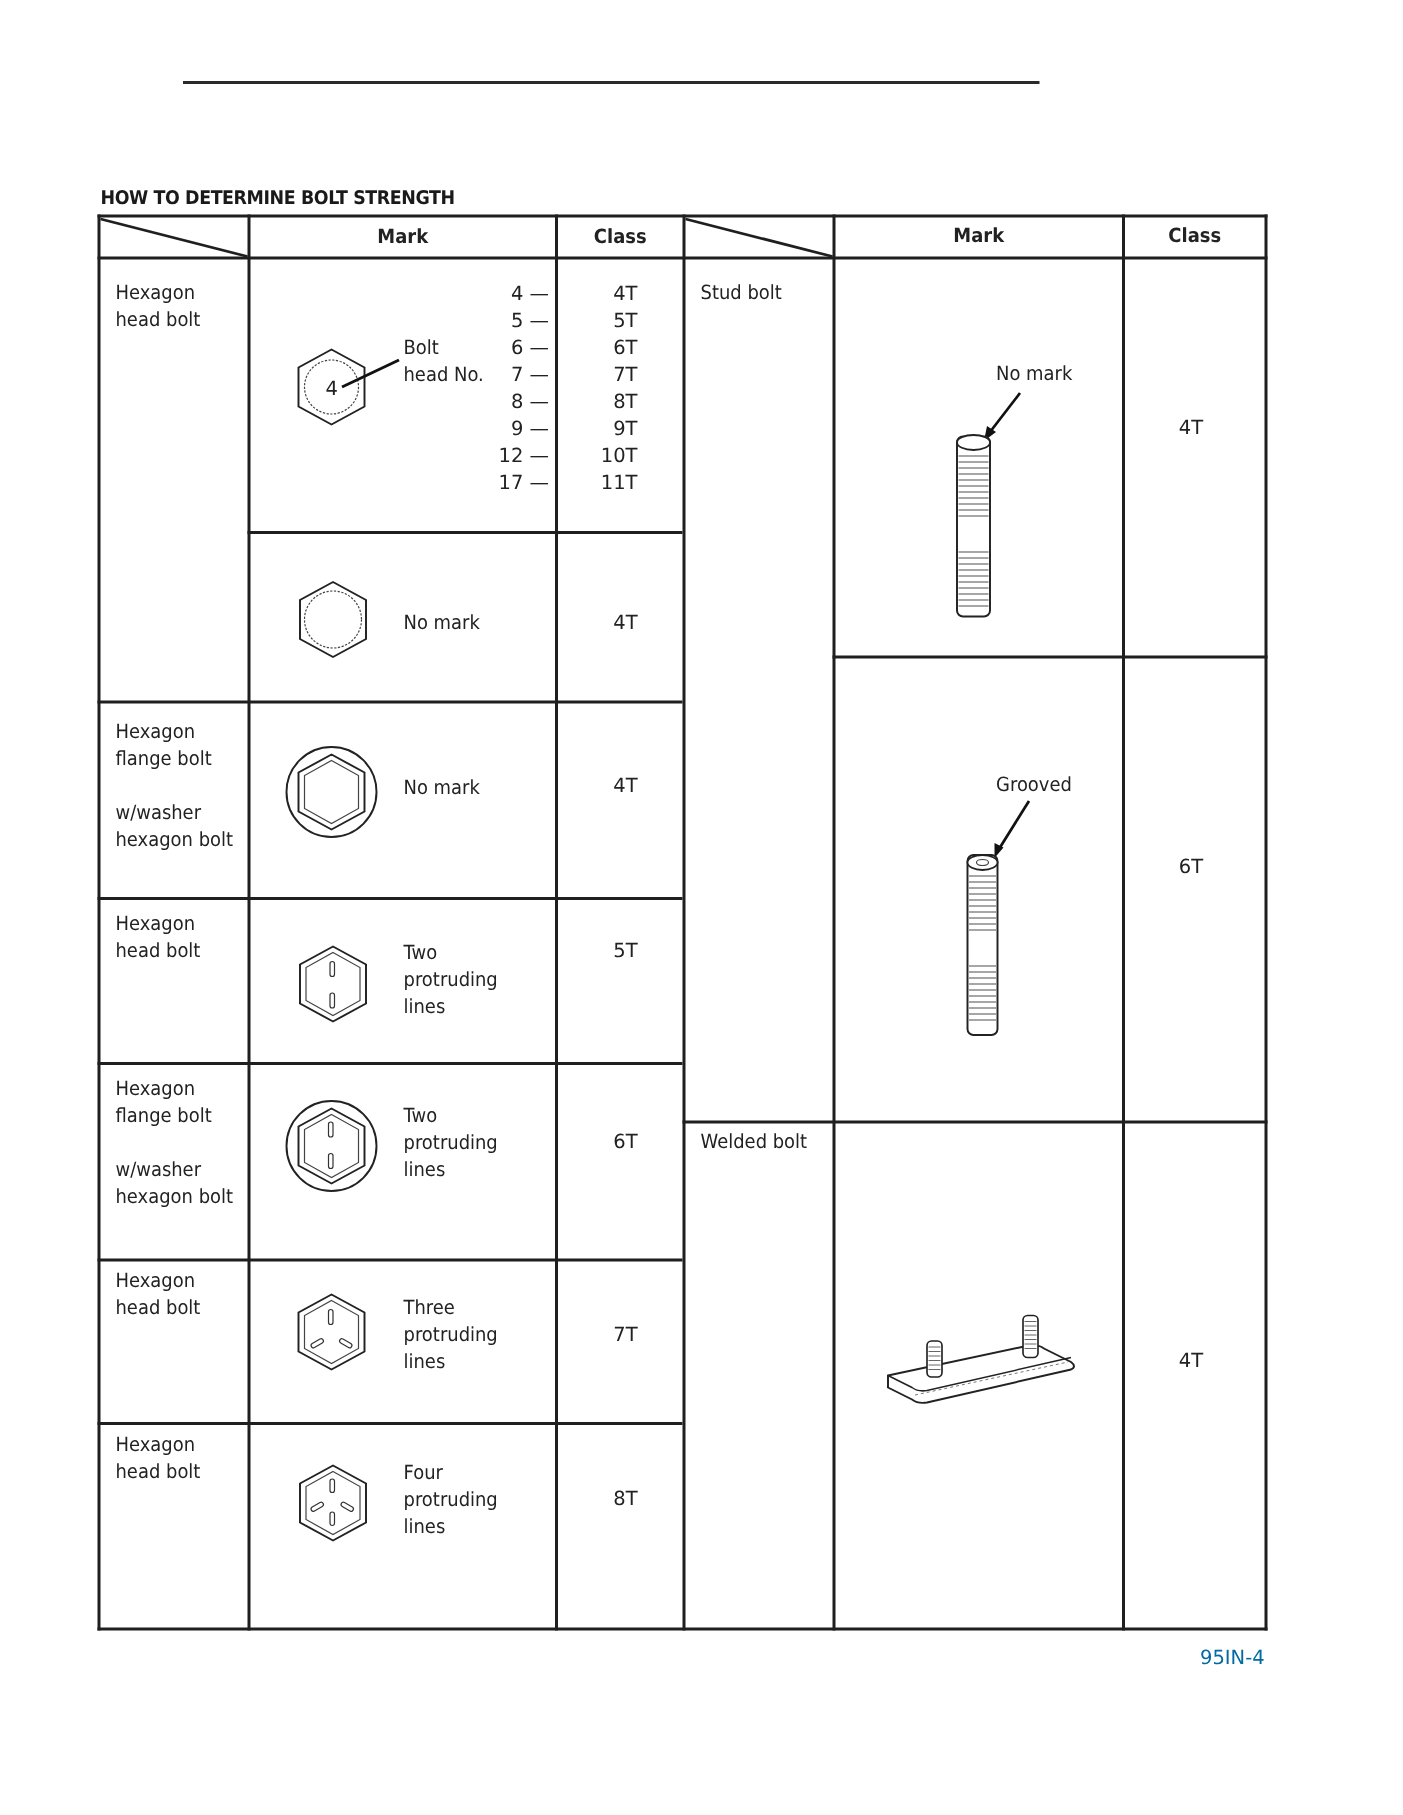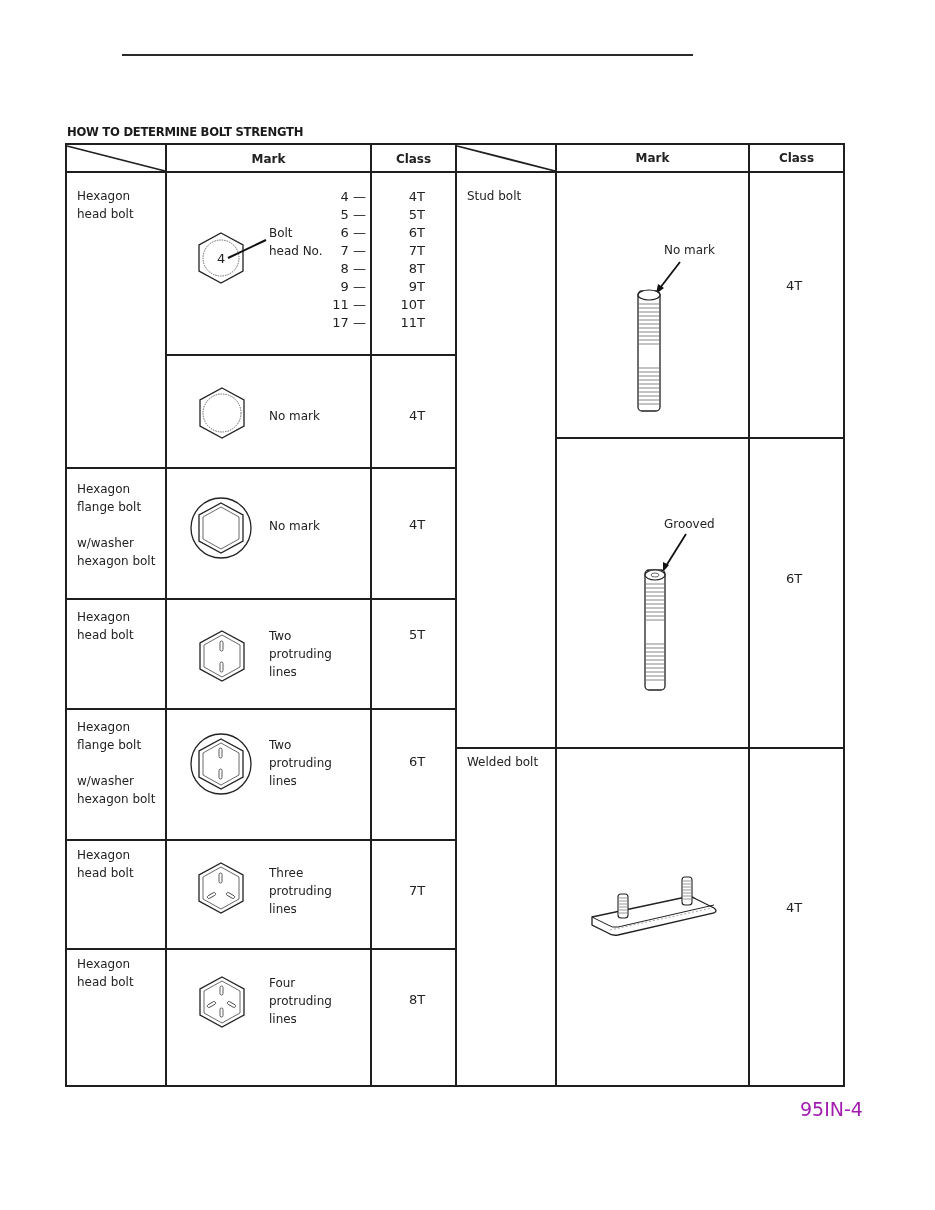--- a/index.html
+++ b/index.html
@@ -7,21 +7,21 @@
          font-family:"DejaVu Sans", "Liberation Sans", sans-serif; color:#1a1a1a; }
   .abs { position:absolute; }
   .top-rule { left:122px; top:54px; width:571px; height:2px; background:#2a2a2a; }
   .title { left:67px; top:124px; font-size:12.5px; font-weight:bold; letter-spacing:-0.3px; transform:scaleX(0.93); transform-origin:left; }
   .line-h { position:absolute; height:2px; background:#1f1f1f; }
   .line-v { position:absolute; width:2px; background:#1f1f1f; }
   .txt { position:absolute; font-size:13px; line-height:18px; color:#222; transform:scaleX(0.92); transform-origin:left; white-space:nowrap; }
   .hdr { position:absolute; font-size:13px; font-weight:bold; color:#222; text-align:center; transform:scaleX(0.92); }
   .cls { position:absolute; font-size:13px; color:#222; text-align:center; width:84px; }
   .num { position:absolute; font-size:13px; line-height:18px; color:#222; text-align:right; }
-  .footer { left:800px; top:1098px; font-size:19px; color:#a21caf; }
+  .footer { left:800px; top:1098px; font-size:13px; color:#0369a1; }
   svg { position:absolute; overflow:visible; }
 </style>
 </head>
 <body>
 
 <div class="abs top-rule"></div>
 <div class="abs title">HOW TO DETERMINE BOLT STRENGTH</div>
 
 <div>
 
@@ -75,21 +75,21 @@
     <div>Bolt</div>
     <div>head No.</div>
   </div>
   <div class="num" style="left:320px;top:188px;width:46px;">
     <div>4 —</div>
     <div>5 —</div>
     <div>6 —</div>
     <div>7 —</div>
     <div>8 —</div>
     <div>9 —</div>
-    <div>11 —</div>
+    <div>12 —</div>
     <div>17 —</div>
   </div>
   <div class="num" style="left:385px;top:188px;width:40px;">
     <div>4T</div>
     <div>5T</div>
     <div>6T</div>
     <div>7T</div>
     <div>8T</div>
     <div>9T</div>
     <div>10T</div>

